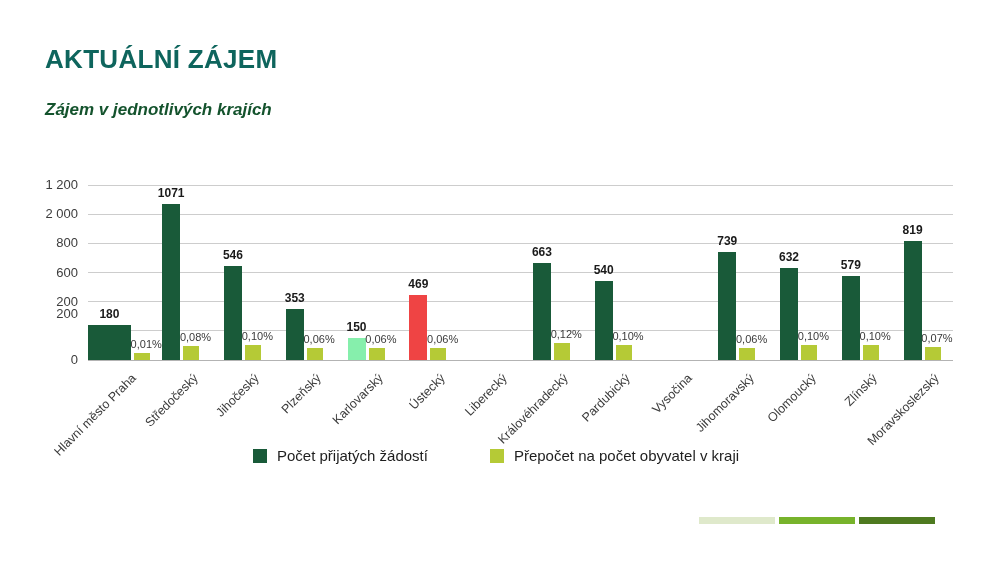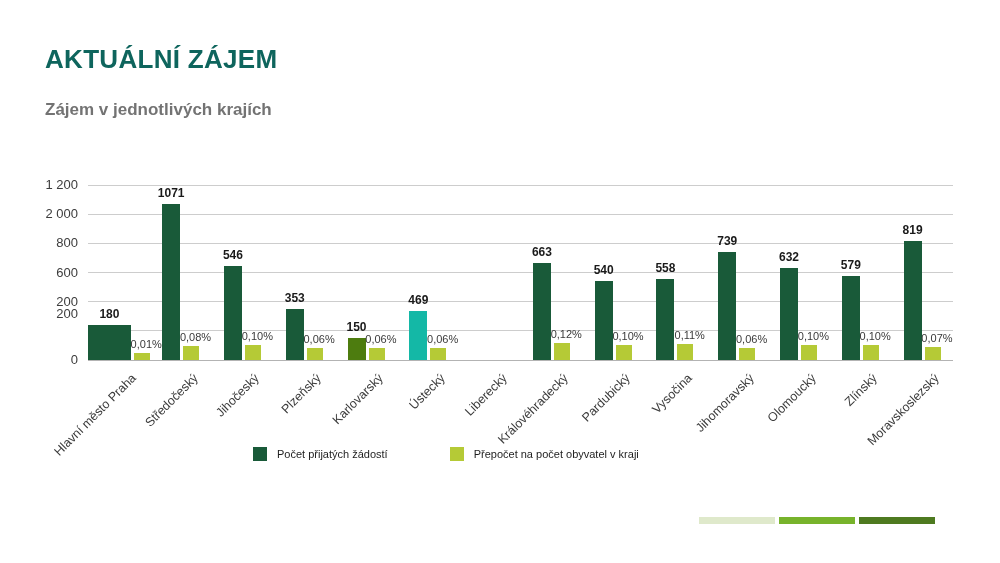--- a/index.html
+++ b/index.html
@@ -6,21 +6,21 @@
   body{
     width:1000px;height:563px;position:relative;overflow:hidden;
     background:#ffffff;font-family:"Liberation Sans",sans-serif;
   }
   .title{
     position:absolute;left:45px;top:44px;
     font-size:26px;font-weight:700;color:#0E655D;letter-spacing:.3px;
   }
   .subtitle{
     position:absolute;left:45px;top:100px;
-    font-size:17px;font-weight:700;color:#737373;
+    font-size:17px;font-weight:700;color:#14532d;font-style:italic;
   }
   .yticks{position:absolute;left:18px;top:185px;width:60px;height:175px;}
   .ytick{
     position:absolute;right:0;font-size:13px;color:#3C3C3C;white-space:nowrap;
   }
   .plot{position:absolute;left:88px;top:185px;width:865px;height:175px;}
   .grid-line{position:absolute;left:0;right:0;height:1px;background:#CDCDCD;}
   .grid-line.zero{background:#B3B3B3;}
   .slot{
     position:absolute;bottom:0;display:flex;align-items:flex-end;
@@ -42,21 +42,21 @@
   .cat{
     position:absolute;top:371px;width:150px;text-align:right;
     font-size:12.5px;color:#3C3C3C;white-space:nowrap;
     transform:rotate(-45deg);transform-origin:100% 0;
   }
   .legend{
     position:absolute;left:253px;top:447px;display:flex;gap:62px;align-items:center;
   }
   .legend-item{display:flex;align-items:center;gap:10px;}
   .swatch{width:14px;height:14px;flex:0 0 auto;}
-  .legend-label{font-size:11px;color:#1E1E1E;white-space:nowrap;}
+  .legend-label{font-size:15px;color:#1E1E1E;white-space:nowrap;}
   .decor{position:absolute;left:699px;top:517px;display:flex;gap:4px;}
   .decor-seg{width:76px;height:7px;}
 </style>
 </head>
 <body>
 
 <div class="title">AKTUÁLNÍ ZÁJEM</div>
 <div class="subtitle">Zájem v jednotlivých krajích</div>
 
 <div>
@@ -103,57 +103,49 @@
       </div>
       <div class="slot" style="left: 185.357px; width: 61.7857px;">
         <div class="bar dark" style="height: 51.4792px; background: rgb(25, 90, 57);">
           <div class="val">353</div>
         </div>
         <div class="bar light" style="height: 11.7px; background: rgb(181, 202, 54);">
           <div class="pct">0,06%</div>
         </div>
       </div>
       <div class="slot" style="left: 247.143px; width: 61.7857px;">
-        <div class="bar dark" style="height: 21.875px; background: #4d7c0f;">
+        <div class="bar dark" style="height: 21.875px; background: #86efac;">
           <div class="val">150</div>
         </div>
         <div class="bar light" style="height: 11.7px; background: rgb(181, 202, 54);">
           <div class="pct">0,06%</div>
         </div>
       </div>
       <div class="slot" style="left: 308.929px; width: 61.7857px;">
-        <div class="bar dark" style="height: 49px; background: #14b8a6;">
+        <div class="bar dark" style="height: 65px; background: #ef4444;">
           <div class="val">469</div>
         </div>
         <div class="bar light" style="height: 11.7px; background: rgb(181, 202, 54);">
           <div class="pct">0,06%</div>
         </div>
       </div>
       <div class="slot" style="left: 432.5px; width: 61.7857px;">
         <div class="bar dark" style="height: 96.6875px; background: rgb(25, 90, 57);">
           <div class="val">663</div>
         </div>
         <div class="bar light" style="height: 17.4px; background: rgb(181, 202, 54);">
           <div class="pct">0,12%</div>
         </div>
       </div>
       <div class="slot" style="left: 494.286px; width: 61.7857px;">
         <div class="bar dark" style="height: 78.75px; background: rgb(25, 90, 57);">
           <div class="val">540</div>
         </div>
         <div class="bar light" style="height: 15.5px; background: rgb(181, 202, 54);">
           <div class="pct">0,10%</div>
-        </div>
-      </div>
-      <div class="slot" style="left: 556.071px; width: 61.7857px;">
-        <div class="bar dark" style="height: 81.375px; background: rgb(25, 90, 57);">
-          <div class="val">558</div>
-        </div>
-        <div class="bar light" style="height: 16.45px; background: rgb(181, 202, 54);">
-          <div class="pct">0,11%</div>
         </div>
       </div>
       <div class="slot" style="left: 617.857px; width: 61.7857px;">
         <div class="bar dark" style="height: 107.771px; background: rgb(25, 90, 57);">
           <div class="val">739</div>
         </div>
         <div class="bar light" style="height: 11.7px; background: rgb(181, 202, 54);">
           <div class="pct">0,06%</div>
         </div>
       </div>

